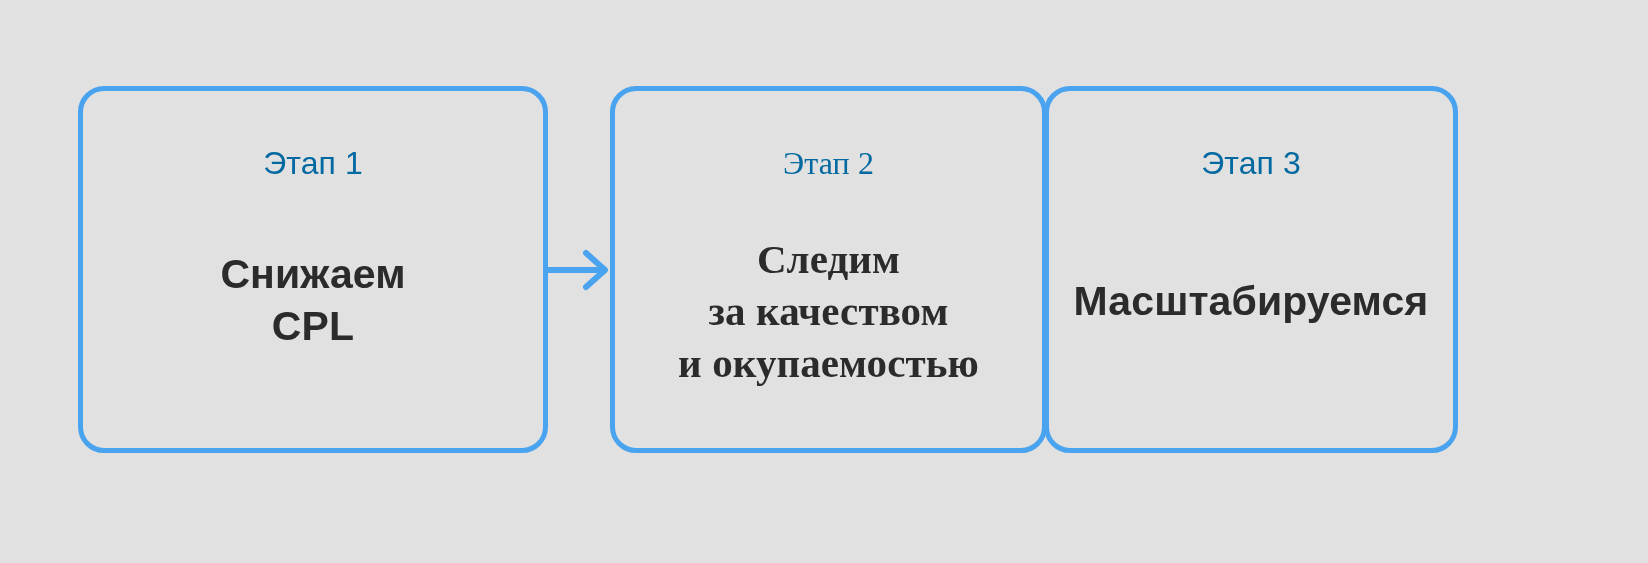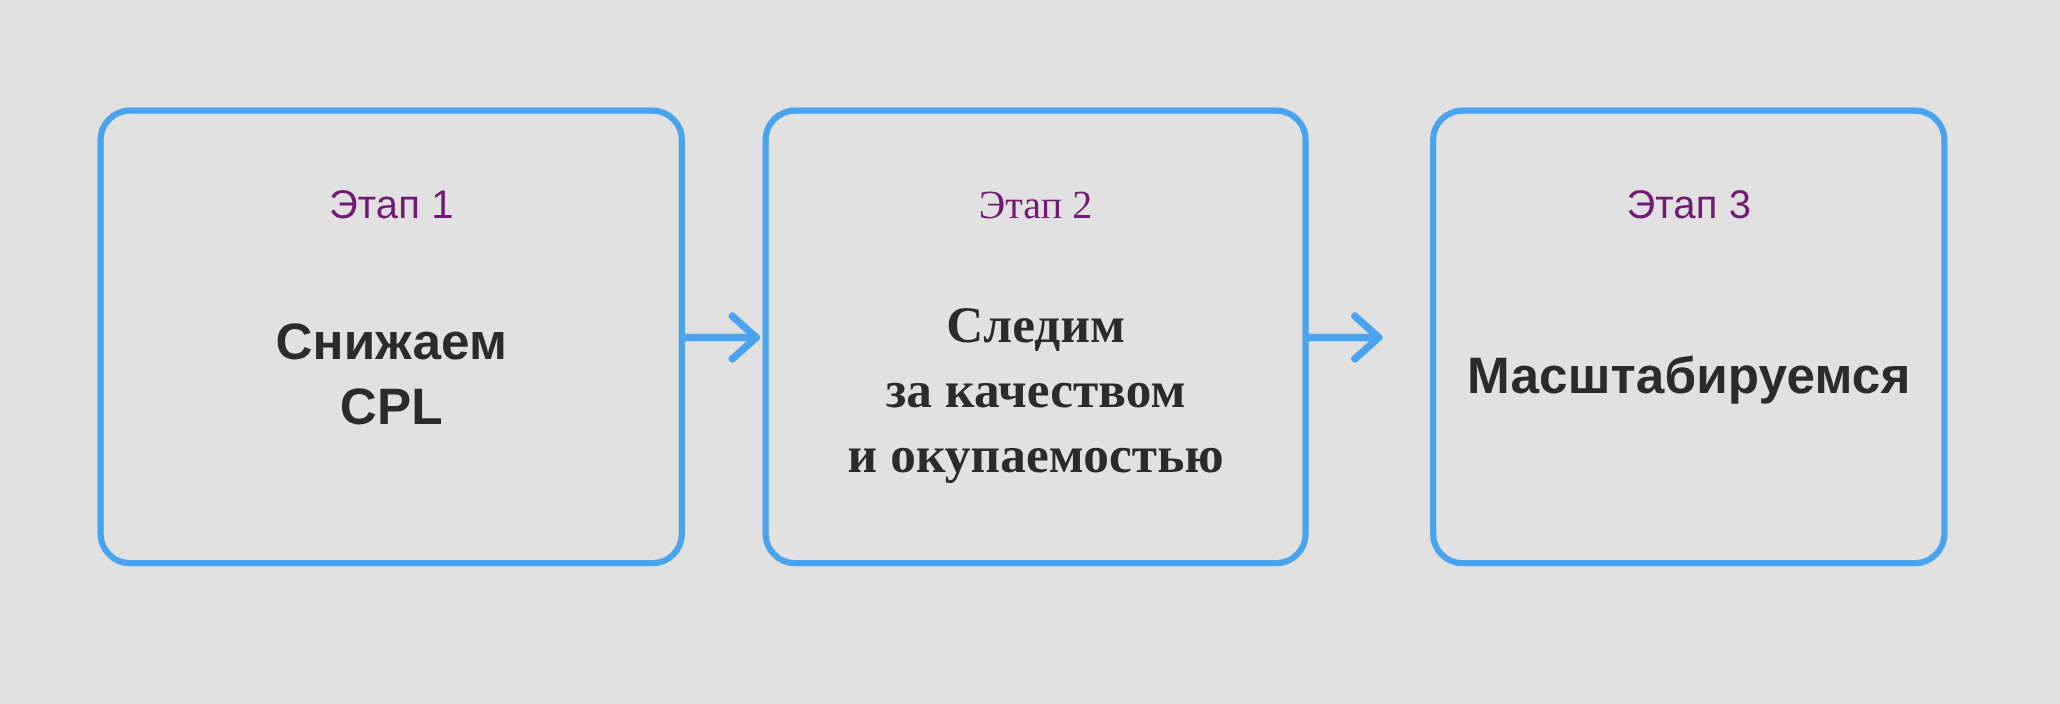--- a/index.html
+++ b/index.html
@@ -30,31 +30,31 @@
     border: 5px solid #4aa3ef;
     border-radius: 26px;
     background: #e1e1e1;
     display: flex;
     flex-direction: column;
     align-items: center;
   }
 
   .stage-box-1 { left: 78px;   width: 470px; }
   .stage-box-2 { left: 610px;  width: 437px; font-family: Liberation Serif, serif; }
-  .stage-box-3 { left: 1144px; width: 414px; }
+  .stage-box-3 { left: 1044px; width: 414px; }
 
   .stage-label {
     position: absolute;
     top: 53px;
     left: 0;
     right: 0;
     text-align: center;
     font-size: 32px;
     font-weight: 400;
-    color: #701a75;
+    color: #0369a1;
     letter-spacing: 0.1px;
     line-height: 1.2;
   }
 
   .stage-title {
     position: absolute;
     left: 0;
     right: 0;
     top: 50%;
     transform: translateY(-50%);

